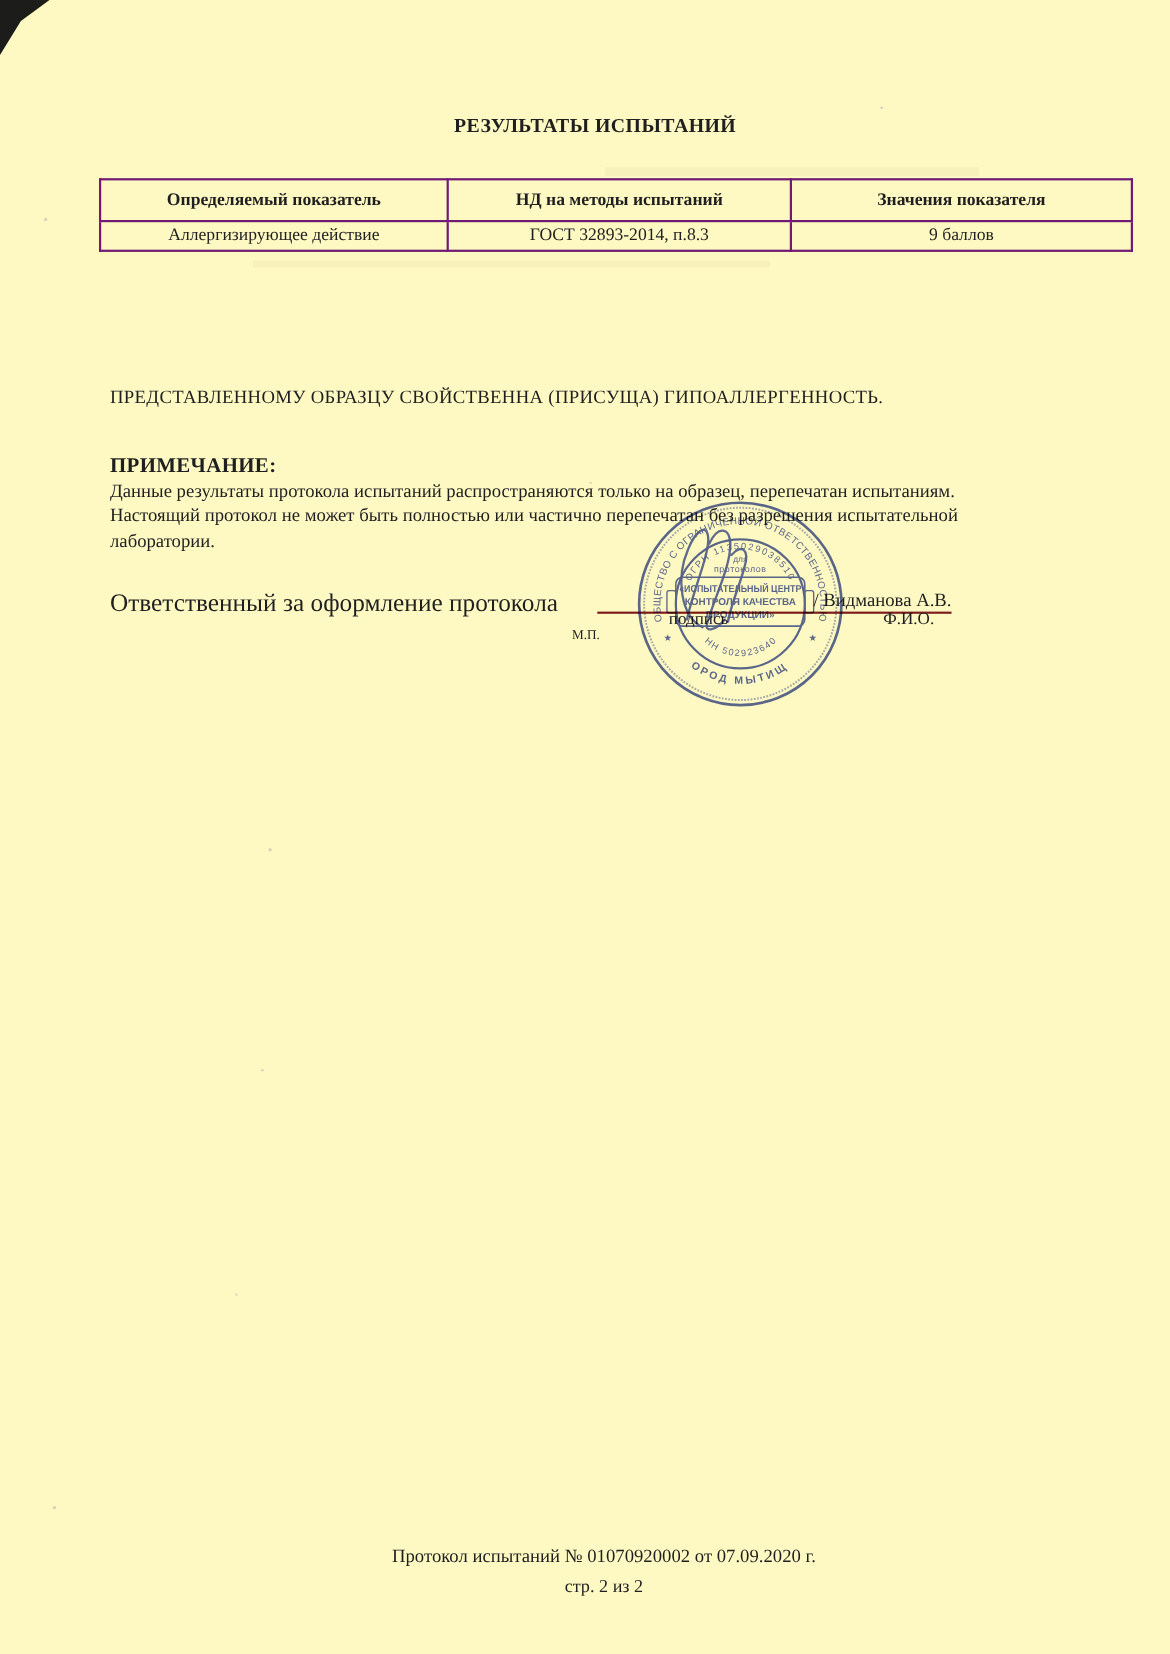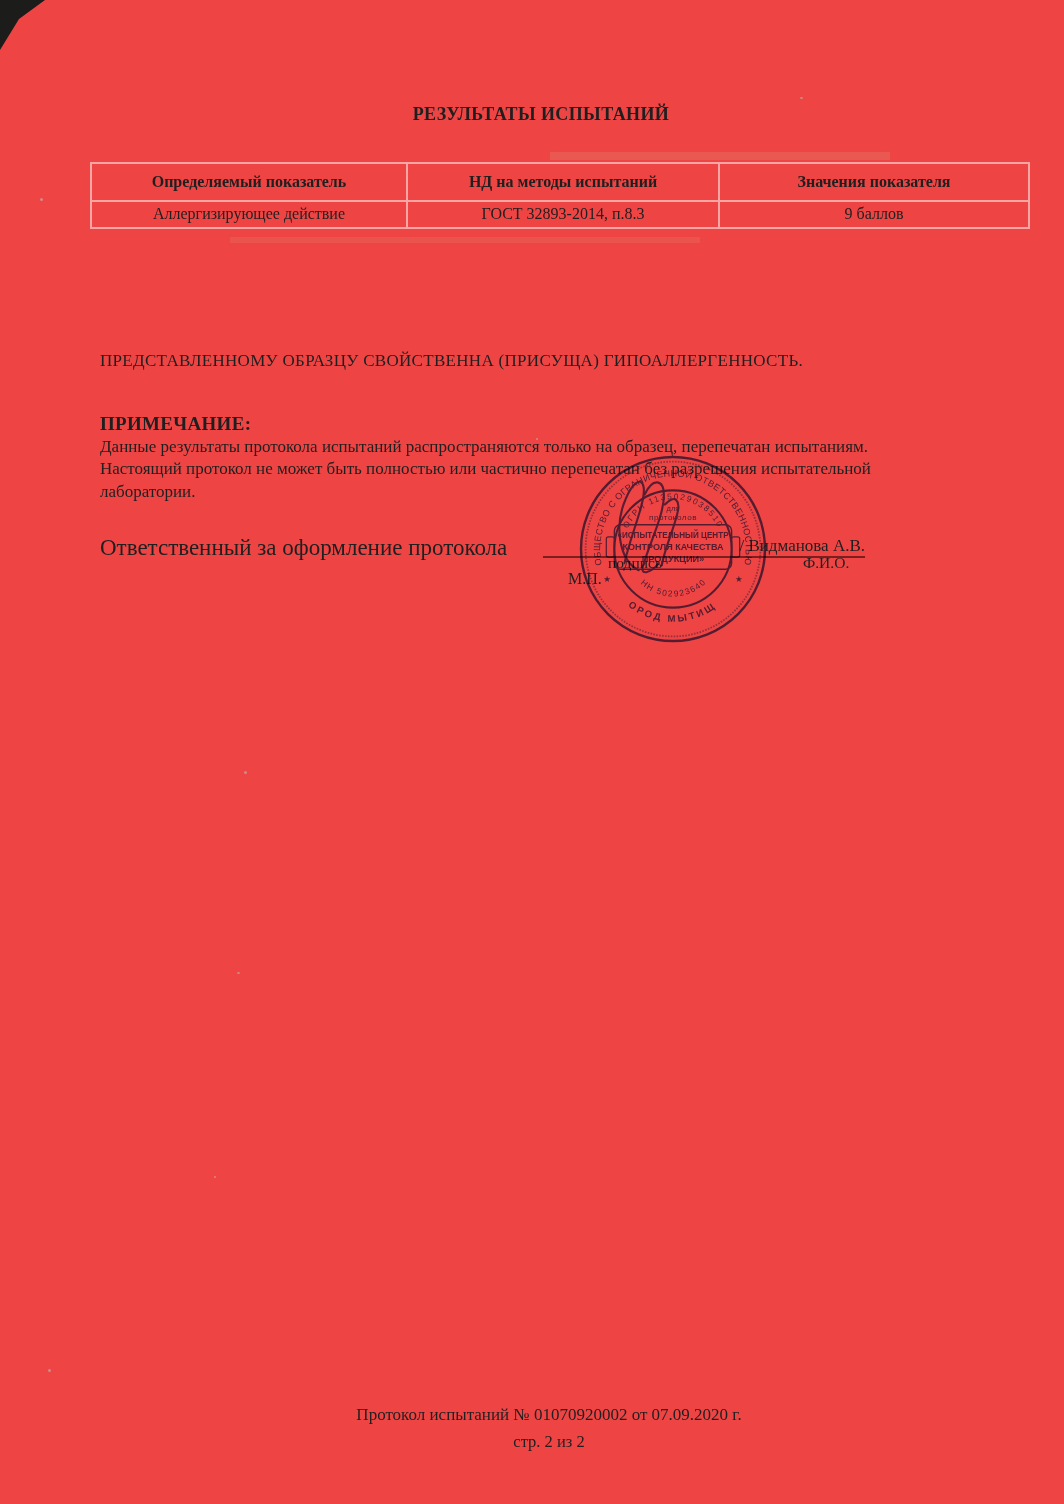--- a/index.html
+++ b/index.html
@@ -1,21 +1,21 @@
 <!DOCTYPE html>
 <html><head>
 <meta charset="utf-8">
 <style>
   html,body{margin:0;padding:0;background:#ffffff;}
-  .page{position:relative;width:1064px;height:1504px;background:#ef4444;overflow:hidden;
+  .page{position:relative;width:1064px;height:1504px;background:#fef9c3;overflow:hidden;
         font-family:"Liberation Serif","DejaVu Serif",serif;color:#1f1f1f;}
   .abs{position:absolute;}
   .title{font-size:18px;font-weight:bold;letter-spacing:.4px;}
   .doc-table{border-collapse:collapse;width:908px;table-layout:fixed;}
-  .doc-table td{border:2px solid #fca5a5;text-align:center;vertical-align:middle;
+  .doc-table td{border:2px solid #701a75;text-align:center;vertical-align:middle;
                 padding:2px 4px;line-height:1.18;margin-top:44px;}
   .doc-table .hdr td{font-weight:bold;font-size:16px;height:32px;}
   .doc-table .merged td{font-weight:bold;font-size:17px;height:41px;}
   .doc-table .datarow td{font-size:16px;height:21px;}
   .statement{font-size:17px;letter-spacing:.3px;white-space:nowrap;}
   .note-head{font-size:19px;font-weight:bold;letter-spacing:.3px;}
   .note-line{font-size:17px;line-height:22.4px;white-space:nowrap;}
   .resp{font-size:23px;white-space:nowrap;}
   .sigline{border-bottom:2px solid #7f1d1d;width:322px;height:20px;
            text-align:right;font-size:17px;white-space:nowrap;}
@@ -70,21 +70,21 @@
     <div class="note-line">лаборатории.</div>
   </div>
 
   <div class="abs resp" style="left:100px;top:535px;">Ответственный за оформление протокола</div>
 
   <div class="abs sigline" style="left:543px;top:536px;">
     <span>/ Видманова А.В.</span>
   </div>
   <div class="abs small-cap" style="left:608px;top:554px;">подпись</div>
   <div class="abs small-cap" style="left:771px;top:554px;margin-left:32px;">Ф.И.О.</div>
-  <div class="abs" style="left:568px;top:570px;font-size:16px;">М.П.</div>
+  <div class="abs" style="left:520px;top:570px;font-size:12px;">М.П.</div>
 
   <svg class="abs stamp" style="left:578px;top:454px;" width="190" height="190" viewBox="0 0 188 188">
     <g fill="none" stroke="#4353a8">
       <circle cx="94" cy="94" r="91" stroke-width="2.4"></circle>
       <circle cx="94" cy="94" r="86.5" stroke-width="1.8" stroke-dasharray="1.6 1.3" opacity=".55"></circle>
       <circle cx="94" cy="94" r="58" stroke-width="2"></circle>
       <rect x="36" y="70" width="116" height="44" rx="6" stroke-width="1.4"></rect>
       <rect x="28" y="82" width="8" height="20" rx="2" stroke-width="1.2"></rect>
       <rect x="152" y="82" width="8" height="20" rx="2" stroke-width="1.2"></rect>
     </g>

